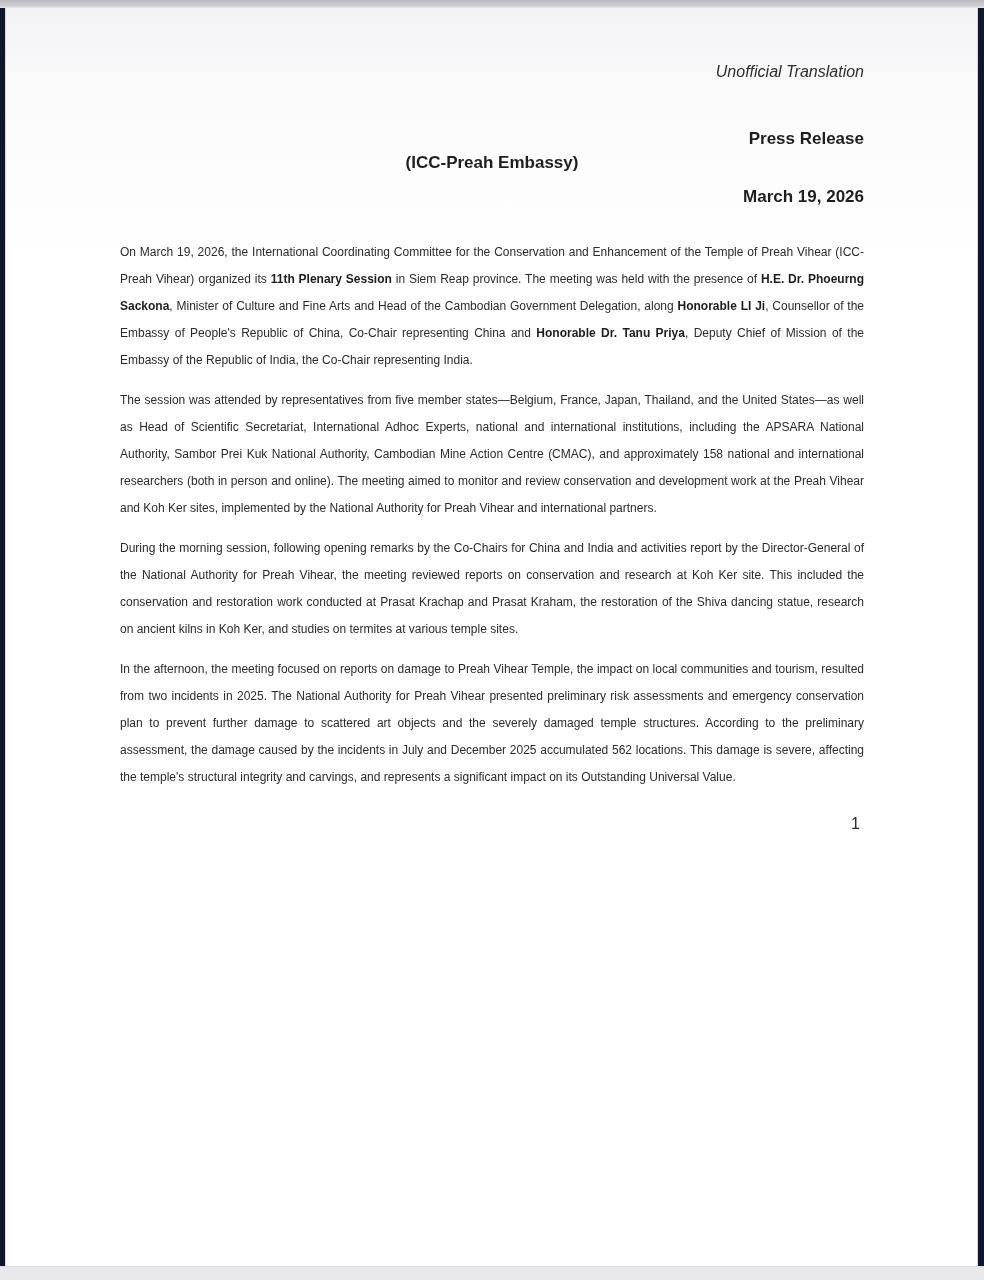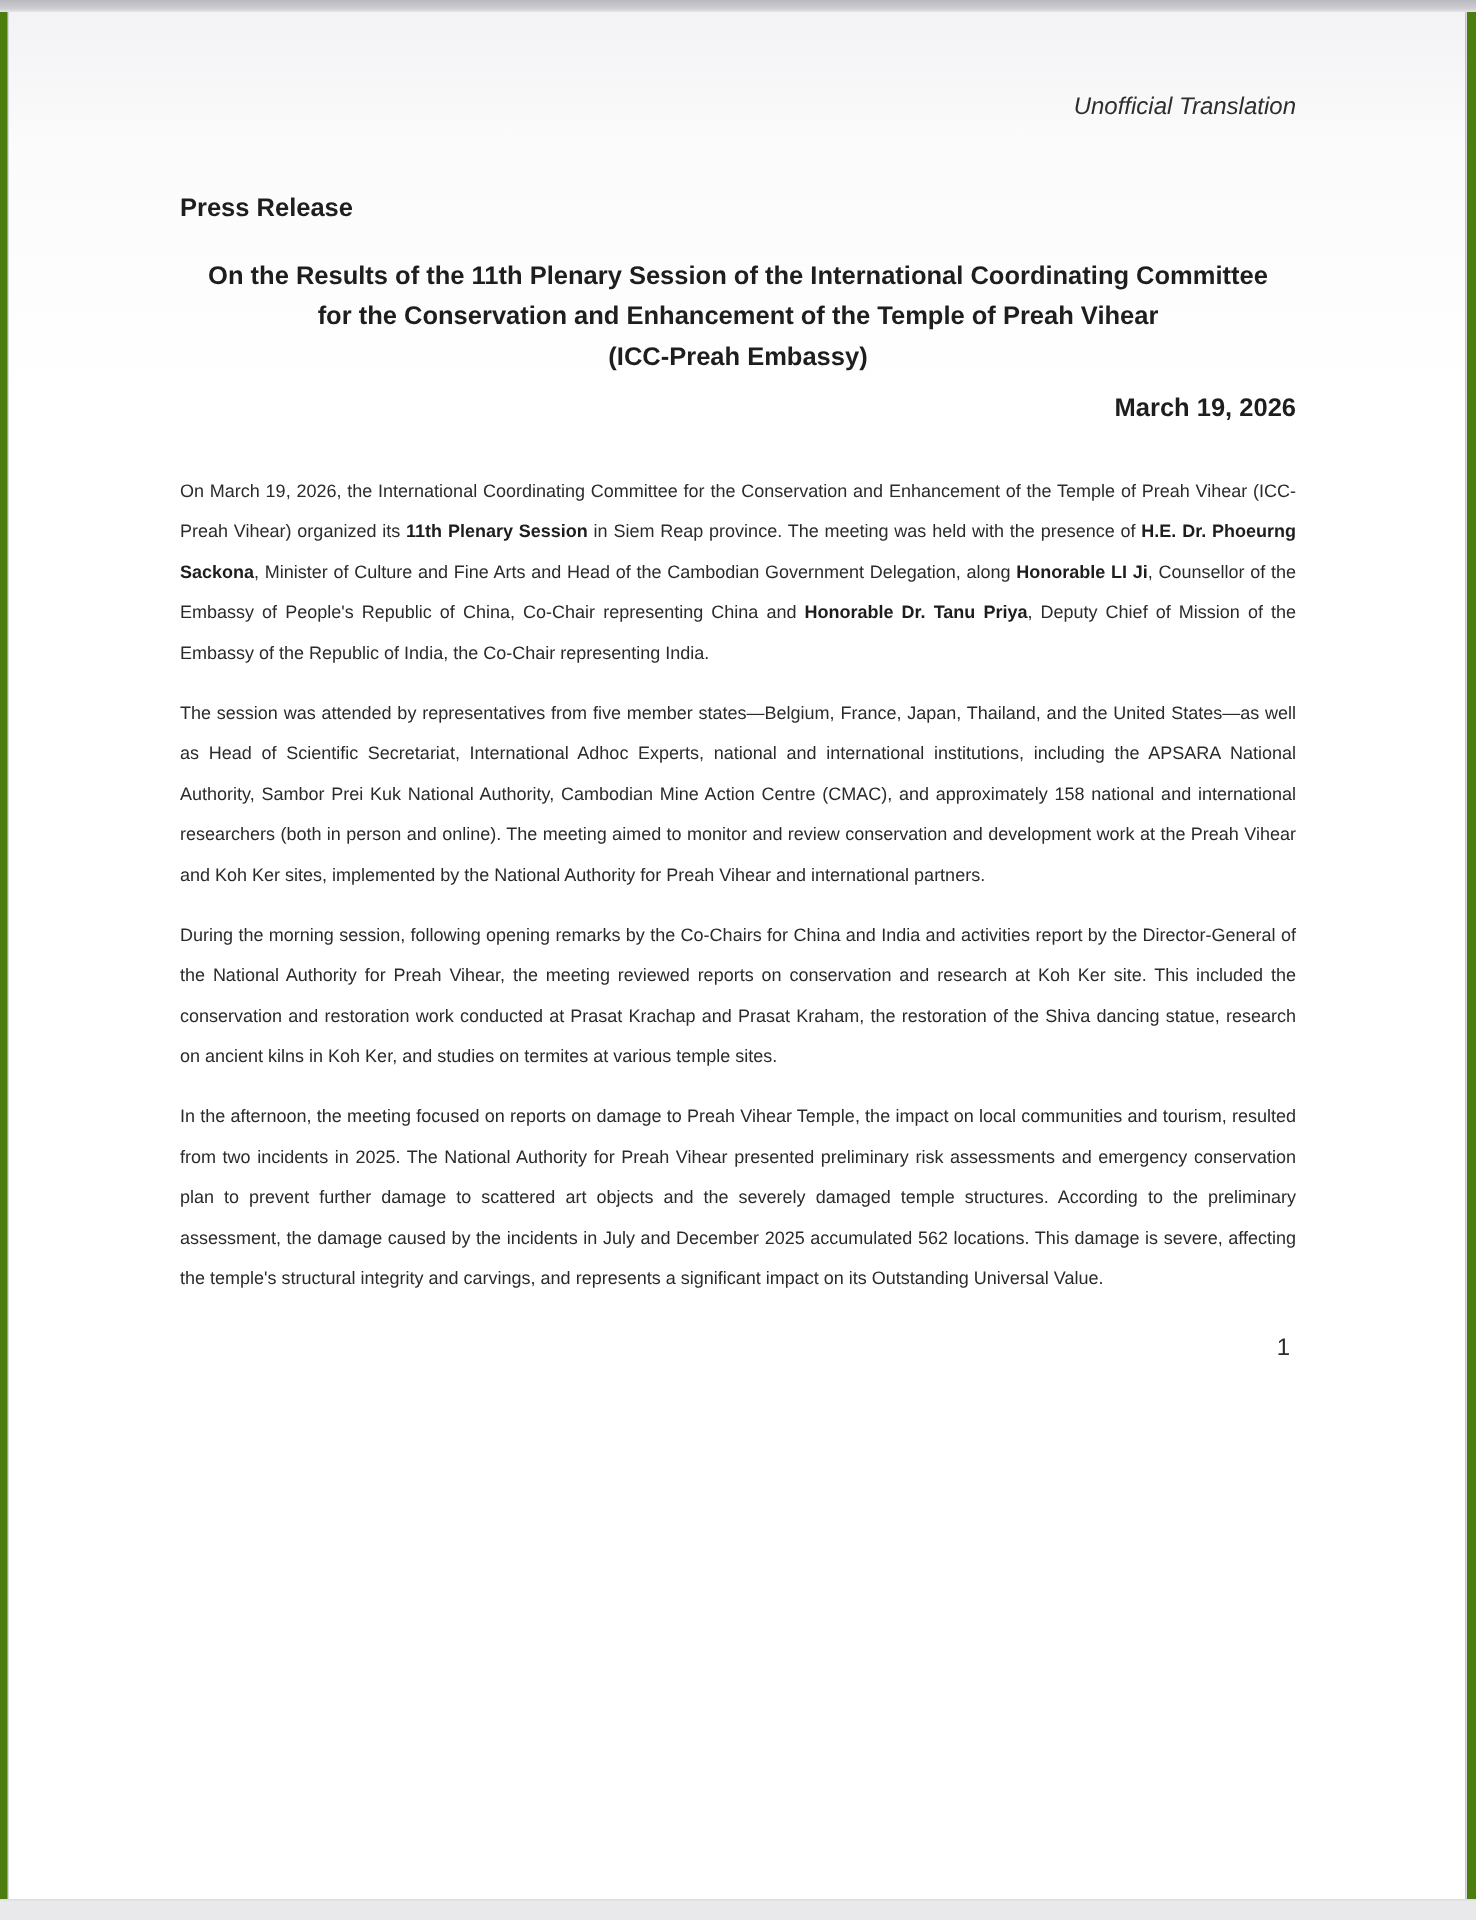--- a/index.html
+++ b/index.html
@@ -11,21 +11,21 @@
     height: 1280px;
     background: #f2f2f5;
     font-family: "Liberation Sans", "DejaVu Sans", sans-serif;
     color: #2c2c2c;
     overflow: hidden;
   }
   .photo {
     position: relative;
     width: 984px;
     height: 1280px;
-    background: #4d7c0f;
+    background: #0f172a;
     overflow: hidden;
   }
   
   .edge-top {
     position: absolute;
     top: 0; left: 0;
     width: 100%; height: 8px;
     background: linear-gradient(180deg, #b9b9c0 0%, #cdcdd3 70%, #e4e4e8 100%);
     z-index: 3;
   }
@@ -52,21 +52,21 @@
   .trans-note {
     margin-top: 54px;
     text-align: right;
     font-style: italic;
     font-size: 16px;
     line-height: 20px;
     color: #2e2e2e;
   }
   .title {
     margin: 47px 0 0 0;
-    text-align: left;
+    text-align: right;
     font-size: 17px;
     font-weight: 700;
     line-height: 20px;
     color: #1e1e1e;
   }
   .heading {
     margin: 21px auto 0 auto;
     max-width: 730px;
     text-align: center;
     font-size: 17px;
@@ -117,21 +117,20 @@
 <div class="photo">
   <div class="edge-top"></div>
 
   <div class="page">
     <div class="content">
 
       <div class="trans-note">Unofficial Translation</div>
 
       <h1 class="title">Press Release</h1>
 
-      <h2 class="heading">On the Results of the 11th Plenary Session of the International Coordinating Committee for the Conservation and Enhancement of the Temple of Preah Vihear</h2>
 
       <div class="heading-acronym">(ICC-Preah Embassy)</div>
 
       <div class="doc-date">March 19, 2026</div>
 
       <div class="body-text">
         <p><span>On March 19, 2026, the International Coordinating Committee for the Conservation and Enhancement of the Temple of Preah Vihear (ICC-Preah Vihear) organized its </span><b>11th Plenary Session</b><span> in Siem Reap province. The meeting was held with the presence of </span><b>H.E. Dr. Phoeurng Sackona</b><span>, Minister of Culture and Fine Arts and Head of the Cambodian Government Delegation, along </span><b>Honorable LI Ji</b><span>, Counsellor of the Embassy of People's Republic of China, Co-Chair representing China and </span><b>Honorable Dr. Tanu Priya</b><span>, Deputy Chief of Mission of the Embassy of the Republic of India, the Co-Chair representing India.</span></p>
         <p><span>The session was attended by representatives from five member states—Belgium, France, Japan, Thailand, and the United States—as well as Head of Scientific Secretariat, International Adhoc Experts, national and international institutions, including the APSARA National Authority, Sambor Prei Kuk National Authority, Cambodian Mine Action Centre (CMAC), and approximately 158 national and international researchers (both in person and online). The meeting aimed to monitor and review conservation and development work at the Preah Vihear and Koh Ker sites, implemented by the National Authority for Preah Vihear and international partners.</span></p>
         <p><span>During the morning session, following opening remarks by the Co-Chairs for China and India and activities report by the Director-General of the National Authority for Preah Vihear, the meeting reviewed reports on conservation and research at Koh Ker site. This included the conservation and restoration work conducted at Prasat Krachap and Prasat Kraham, the restoration of the Shiva dancing statue, research on ancient kilns in Koh Ker, and studies on termites at various temple sites.</span></p>
         <p><span>In the afternoon, the meeting focused on reports on damage to Preah Vihear Temple, the impact on local communities and tourism, resulted from two incidents in 2025. The National Authority for Preah Vihear presented preliminary risk assessments and emergency conservation plan to prevent further damage to scattered art objects and the severely damaged temple structures. According to the preliminary assessment, the damage caused by the incidents in July and December 2025 accumulated 562 locations. This damage is severe, affecting the temple's structural integrity and carvings, and represents a significant impact on its Outstanding Universal Value.</span></p>

